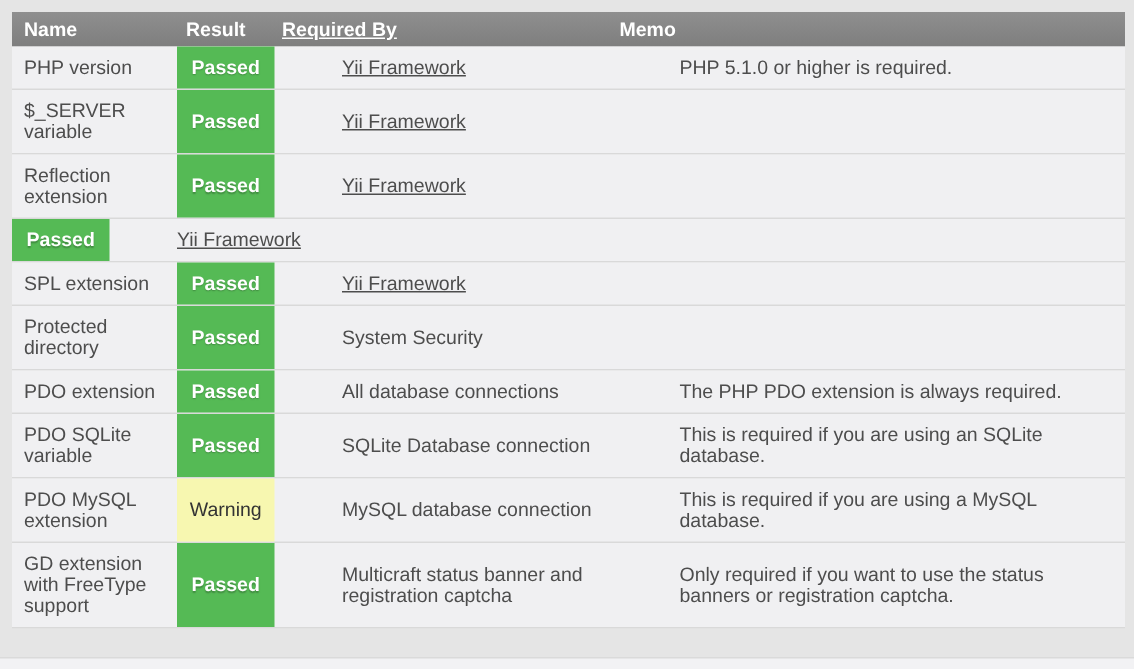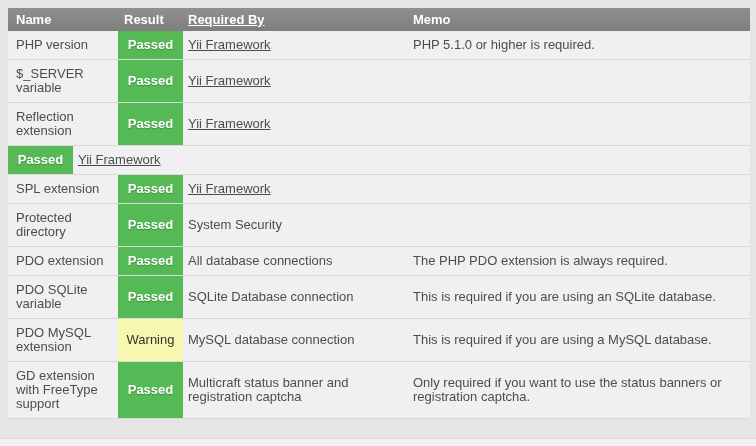--- a/index.html
+++ b/index.html
@@ -46,21 +46,21 @@
     background: var(--passed-bg, #55ba55);
     color: var(--passed-text, #ffffff);
     font-weight: bold;
     text-shadow: 0 1px 1px rgba(0,0,0,0.25);
     text-align: right;
   }
   .c-result.warning {
     background: var(--warning-bg, #f7f7b0);
     color: var(--warning-text, #333333);
   }
-  .c-reqby { width: 222px; padding: 7px 5px; }
+  .c-reqby { width: 222px; padding: 7px 5px; margin-left: 40px; }
   .c-memo  { flex: 1; padding: 7px 8px; }
   a.req-link { color: inherit; text-decoration: underline; cursor: pointer; }
   .bottom-strip {
     position: absolute;
     left: 0; top: 438px;
     width: 756px; height: 8px;
     background: var(--strip-bg, #f2f2f4);
     border-top: 1px solid #dadada;
   }
 </style>

